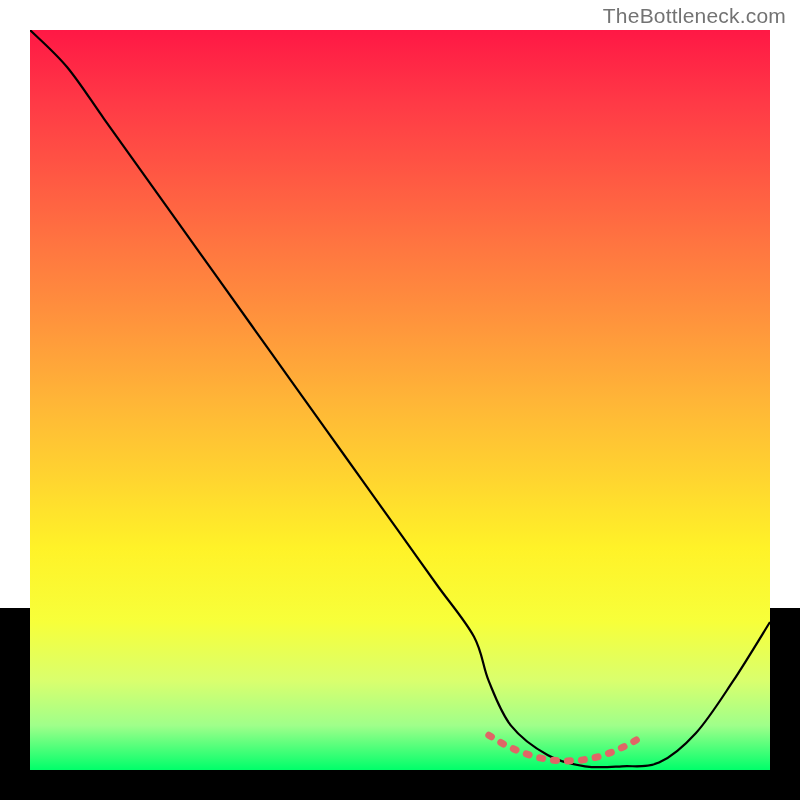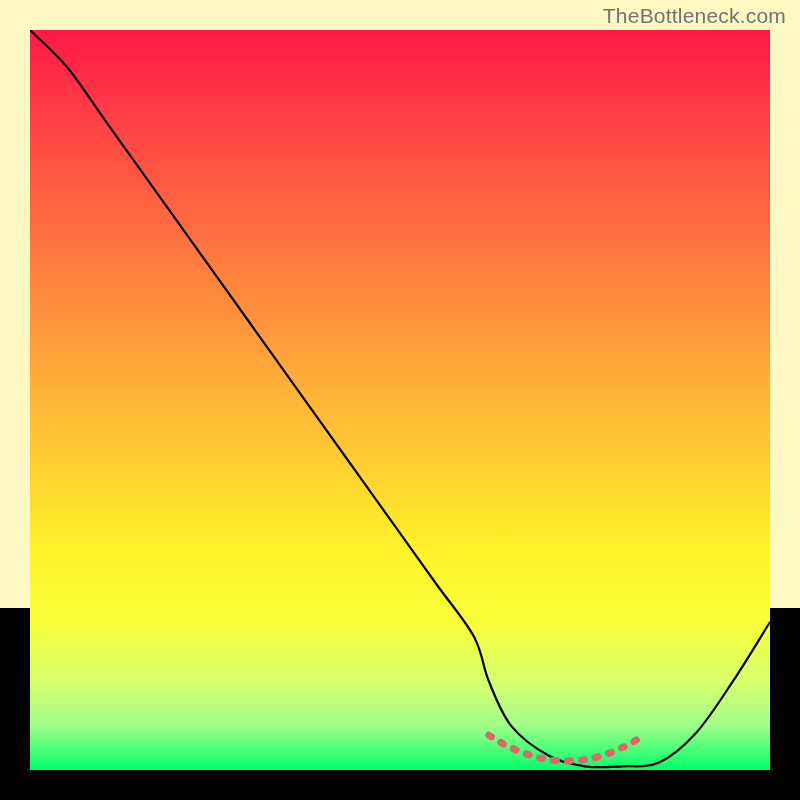--- a/index.html
+++ b/index.html
@@ -1,21 +1,21 @@
 <!DOCTYPE html>
 <html><head>
 <meta charset="utf-8">
 <style>
   * { margin: 0; padding: 0; box-sizing: border-box; }
   html, body { width: 800px; height: 800px; overflow: hidden; background: #000; }
   .container {
     width: 800px;
     height: 608px;
     position: relative;
-    background: #fef9c3;
+    background: #ffffff;
   }
   .watermark {
     position: absolute;
     top: 4px;
     right: 14px;
     font-family: Arial, sans-serif;
     font-size: 21px;
     color: #737373;
     font-weight: 400;
     letter-spacing: 0.2px;

